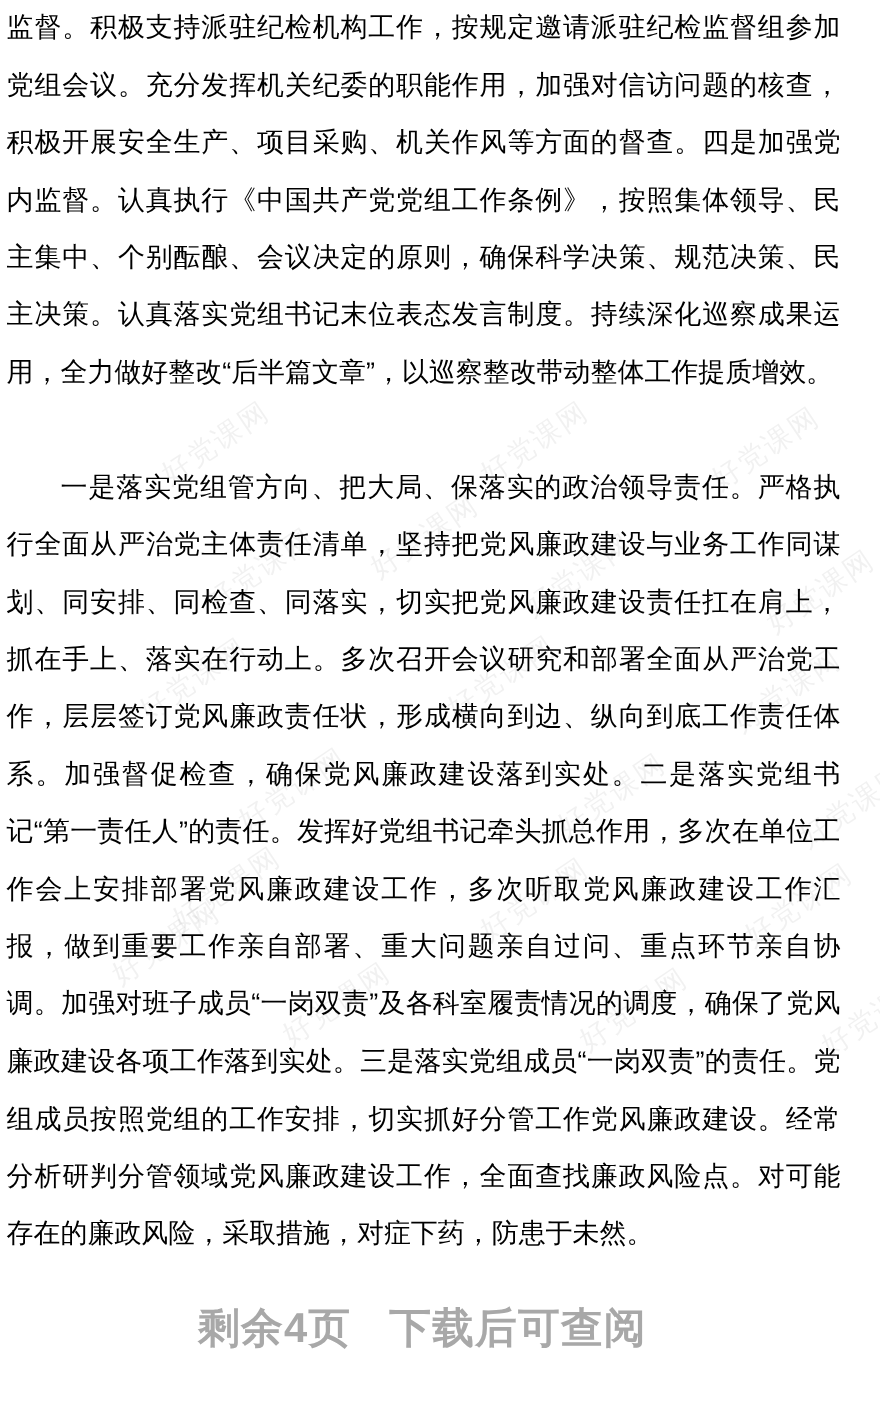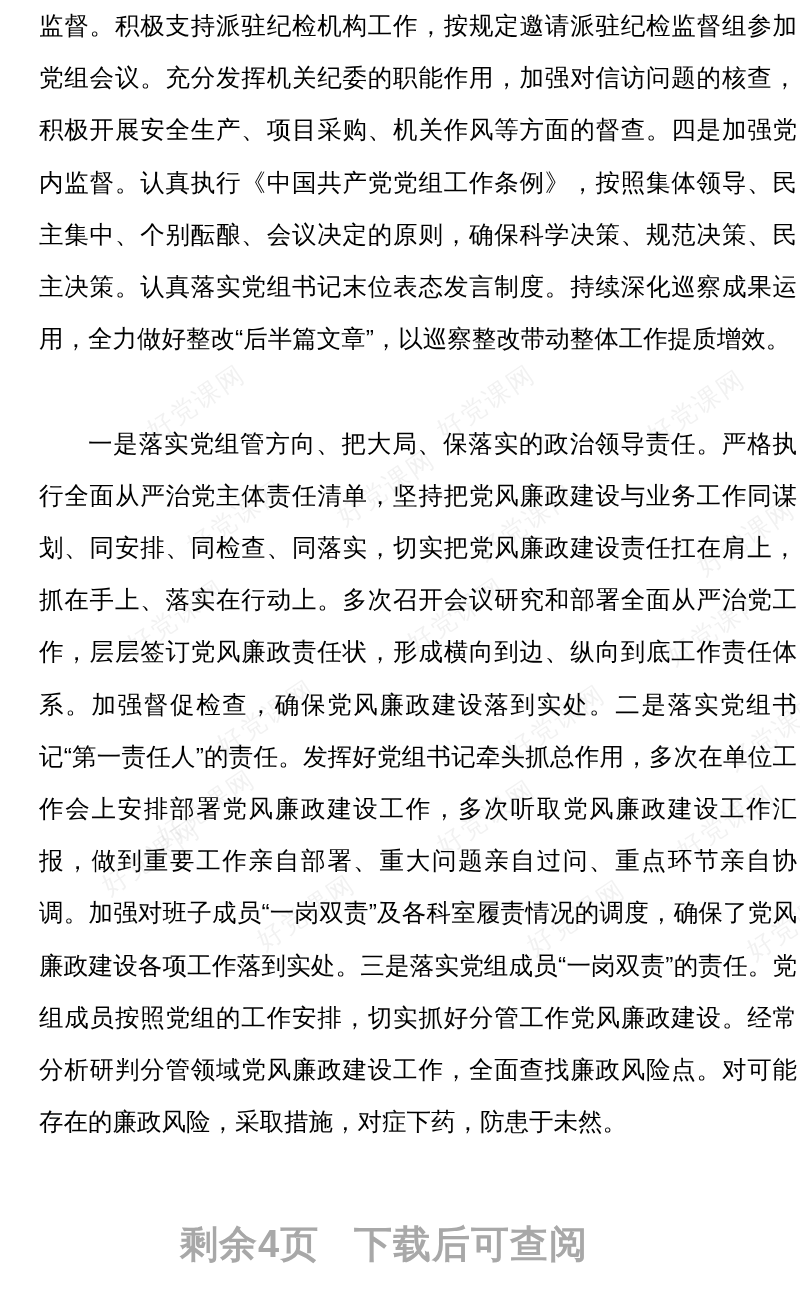--- a/index.html
+++ b/index.html
@@ -41,21 +41,21 @@
     color: rgba(0, 0, 0, 0.055);
     white-space: nowrap;
     transform: rotate(-34deg);
     transform-origin: center center;
     user-select: none;
   }
 
   
   #doc-body {
     position: absolute;
-    left: 39px;
+    left: 6px;
     top: 0;
     width: 758px;
     z-index: 2;
   }
   .para {
     margin: 0;
     color: #000000;
     font-size: 24.5px;
     line-height: 52.2px;
     text-align: justify;
@@ -75,21 +75,20 @@
   }
 
   
   #footer-notice {
     position: absolute;
     left: 0;
     top: 1186px;
     width: 768px;
     text-align: center;
     z-index: 3;
-    margin-top: 36px;
   }
   #footer-notice .notice-text {
     display: inline-block;
     font-size: 38px;
     font-weight: 700;
     color: #a8a8a8;
     letter-spacing: 1px;
     line-height: 1.2;
     white-space: pre;
   }

